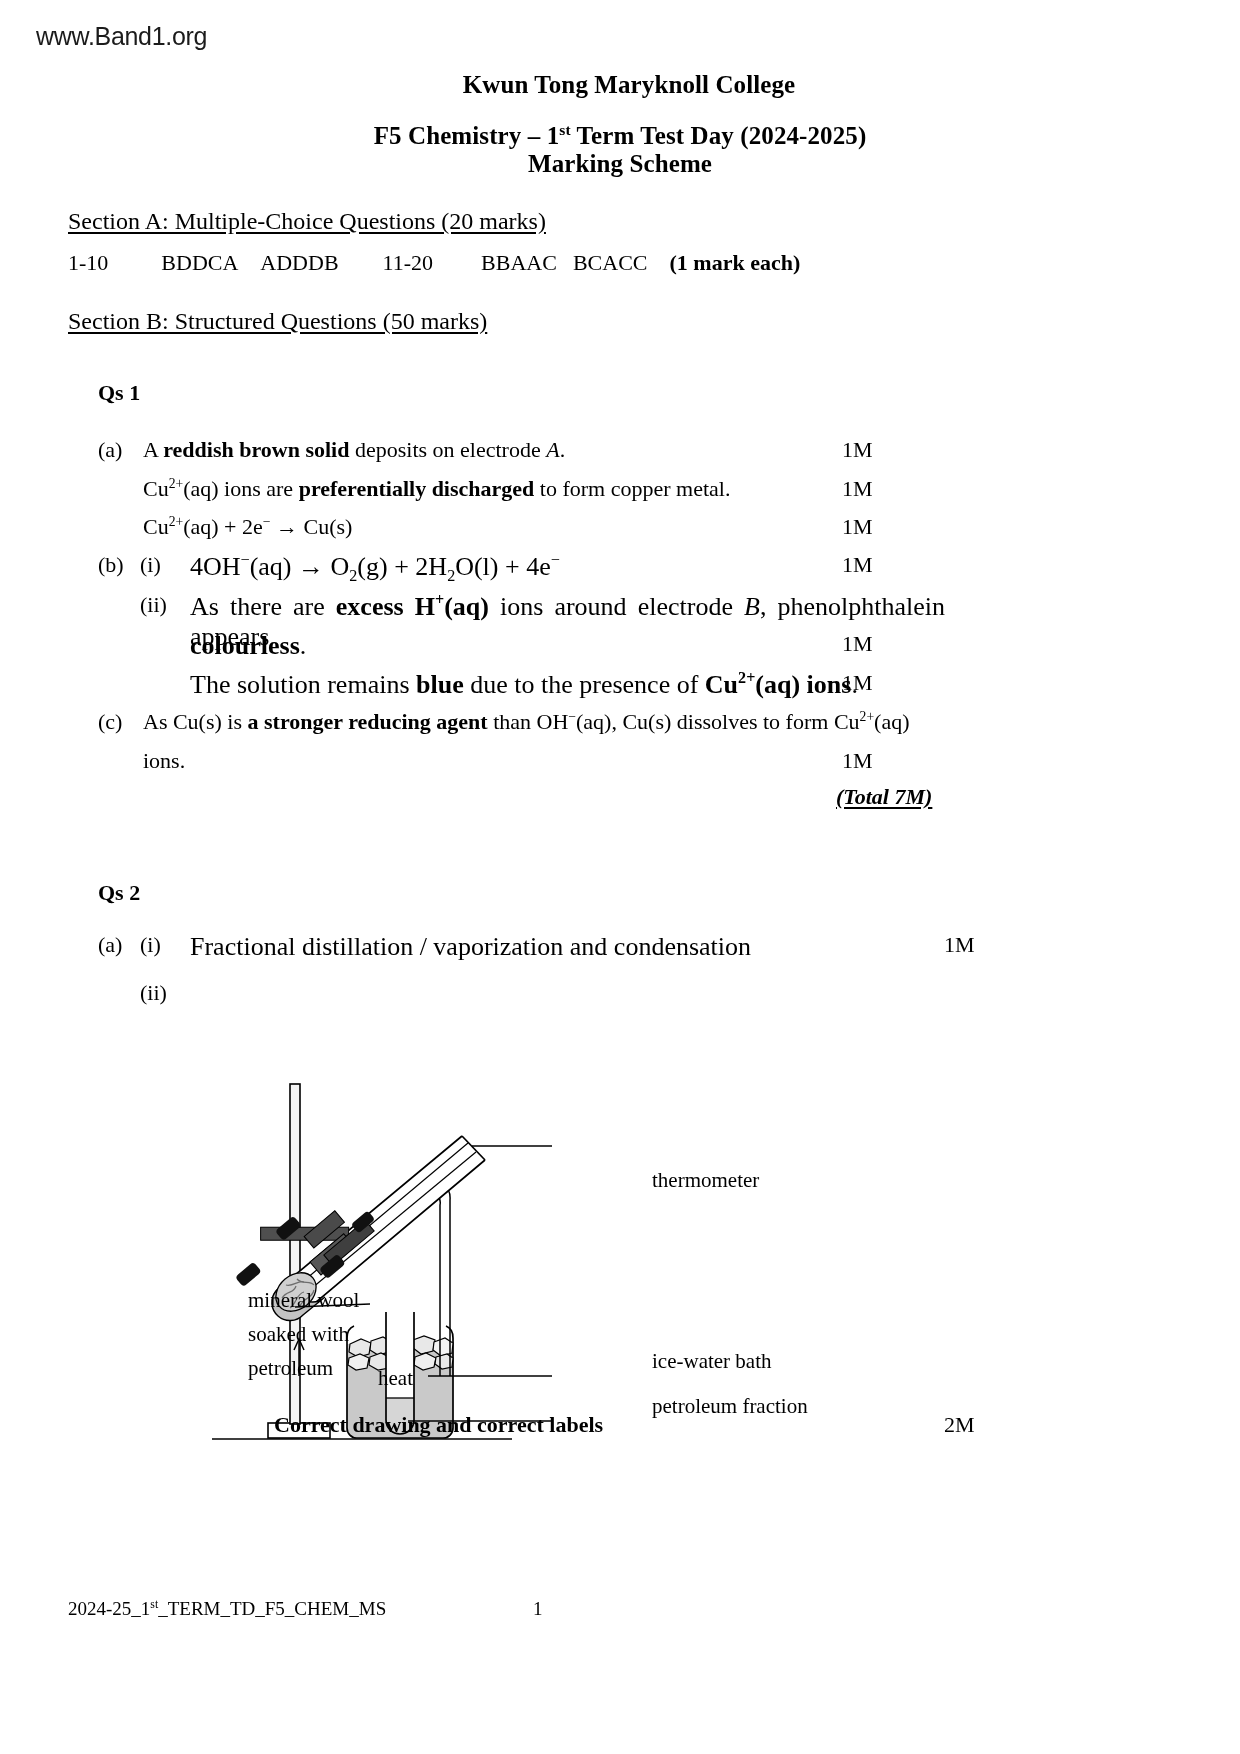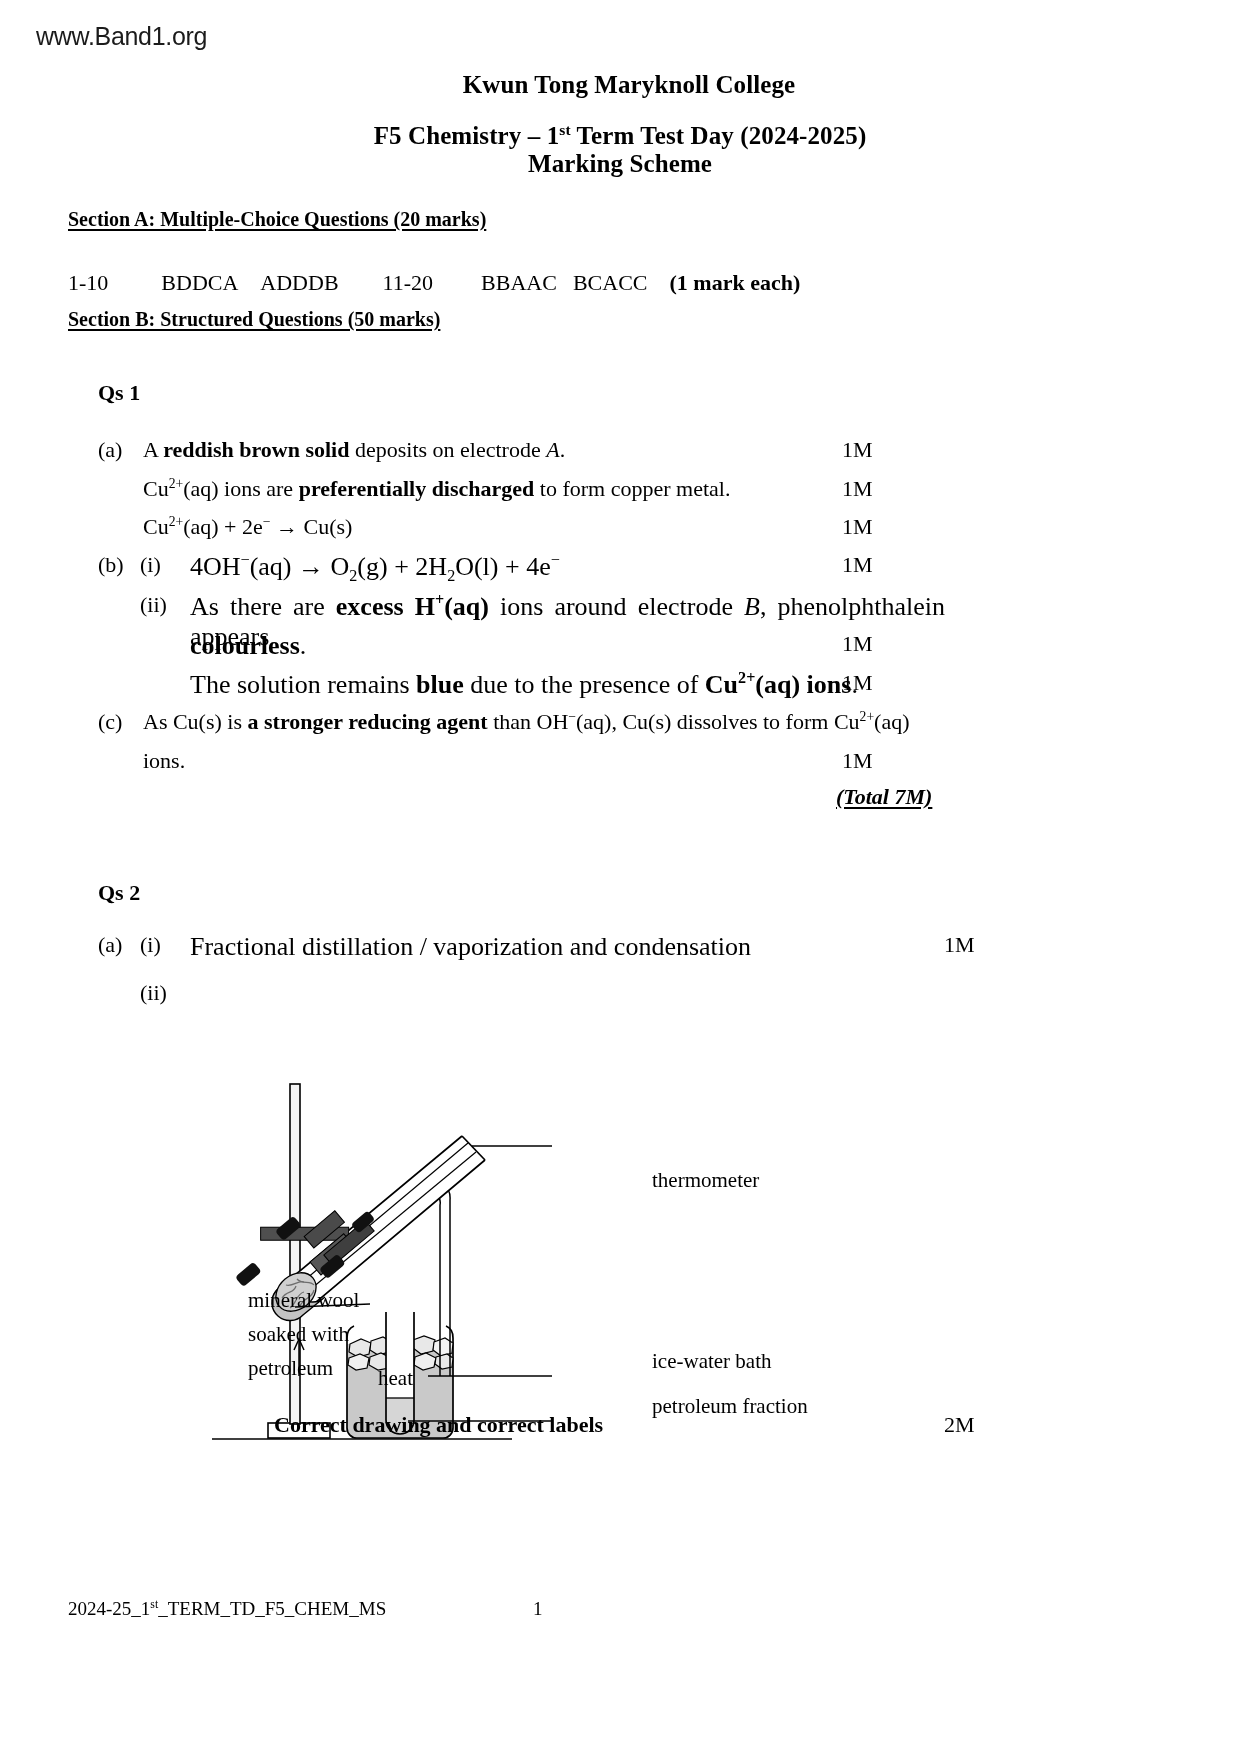--- a/index.html
+++ b/index.html
@@ -46,35 +46,34 @@
   .doc-title.l1 { top: 71px; padding-left: 9px; }
   .doc-title.l2 { top: 122px; }
   .doc-title.l3 { top: 150px; }
 
   sup { font-size: 0.62em; vertical-align: super; line-height: 0; }
   sub { font-size: 0.62em; vertical-align: sub; line-height: 0; }
 
   .section-head {
     position: absolute;
     left: 68px;
-    font-weight: bold;
-    font-size: 20px;
+    font-weight: normal;
+    font-size: 24px;
     text-decoration: underline;
     text-underline-offset: 3px;
   }
   .section-a-head { top: 208px; }
   .section-b-head { top: 308px; }
 
   .mcq-row {
     position: absolute;
     left: 68px;
     top: 250px;
     font-size: 22px;
     white-space: pre;
-    margin-top: 20px;
   }
   .mcq-row .b { font-weight: bold; }
 
   .qs-label {
     position: absolute;
     left: 98px;
     font-weight: bold;
     font-size: 22px;
   }
   .qs1-label { top: 380px; }

